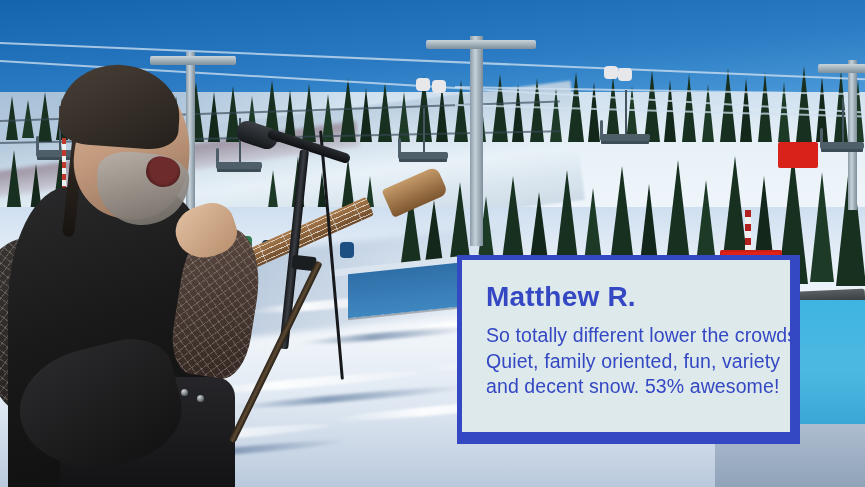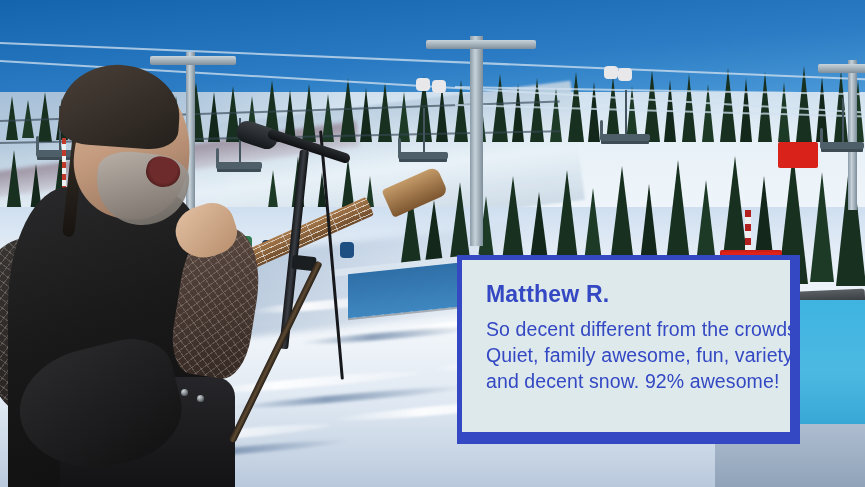--- a/index.html
+++ b/index.html
@@ -332,21 +332,21 @@
     padding: 5px 10px 12px 5px;
   }
   .testimonial-inner{
     width:100%; height:100%;
     background: var(--card-bg, #dde9ea);
     box-sizing: border-box;
     padding: 22px 18px 14px 24px;
   }
   .card-name{
     margin:0 0 10px 0;
-    font-size:23px;
+    font-size:28px;
     font-weight:bold;
     color: var(--card-text, #3448c4);
     letter-spacing:.2px;
     line-height:1.1;
   }
   .card-body{
     margin:0;
     font-size:19.5px;
     line-height:1.32;
     color: var(--card-text, #3448c4);
@@ -580,20 +580,20 @@
     <div class="mic-body"></div>
     <div class="mic-boom"></div>
     <div class="mic-clamp"></div>
     <div class="mic-leg"></div>
   </div>
 
   <div class="testimonial-card" style="--card-border: #3448c4; --card-bg: #dde9ea; --card-text: #3448c4;">
     <div class="testimonial-inner">
       <p class="card-name">Matthew R.</p>
       <p class="card-body">
-        <span class="line">So decent different from the crowds</span>
-        <span class="line">Quiet, family awesome, fun, variety</span>
-        <span class="line">and decent snow. 92% awesome!</span>
+        <span class="line">So totally different lower the crowds</span>
+        <span class="line">Quiet, family oriented, fun, variety</span>
+        <span class="line">and decent snow. 53% awesome!</span>
       </p>
     </div>
   </div>
 
 </div>
 
 </body></html>

